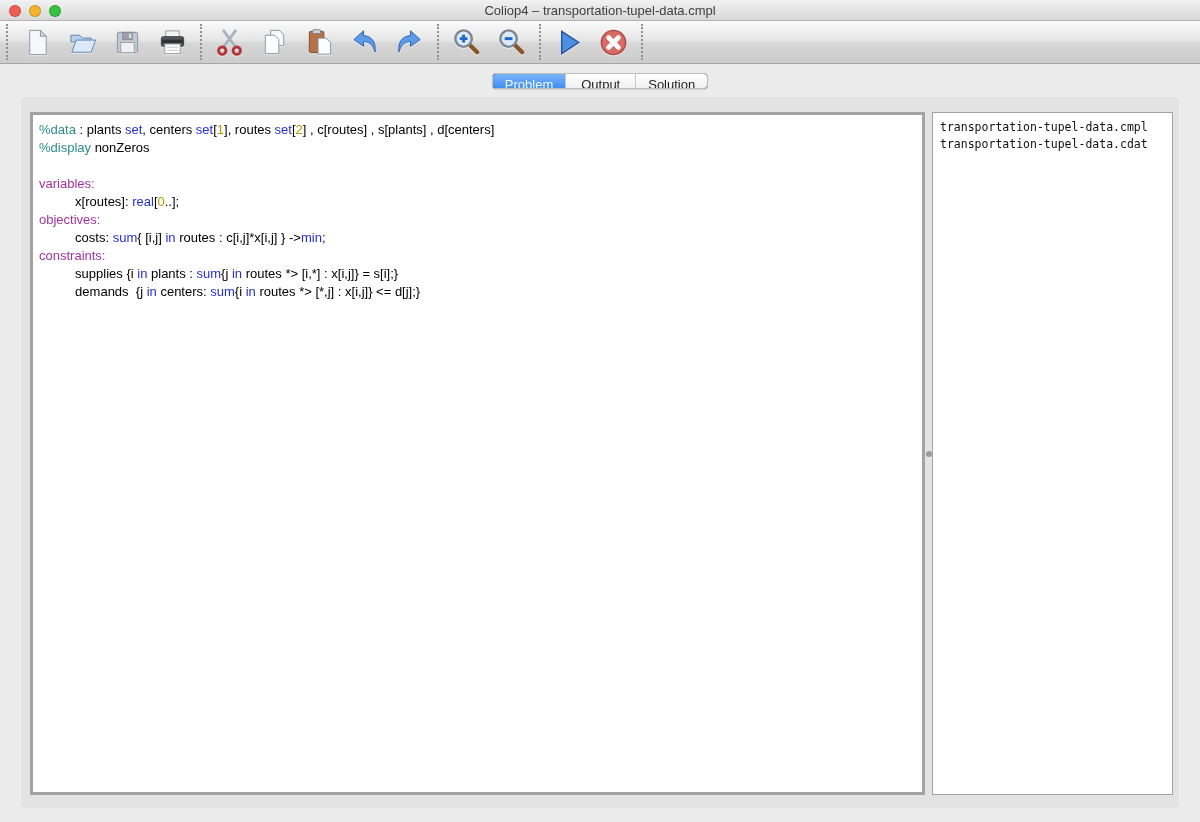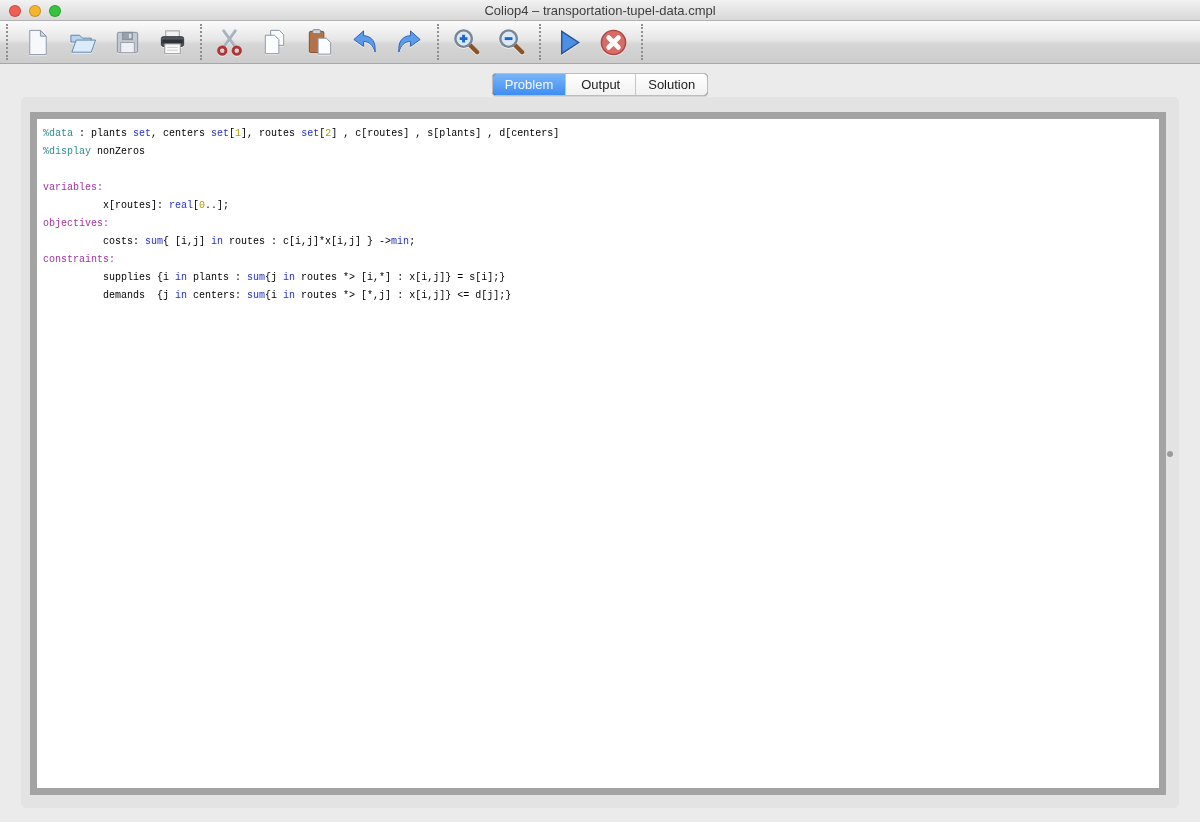--- a/index.html
+++ b/index.html
@@ -25,44 +25,44 @@
   .tb-handle, .tb-sep { width:0; height:36px; border-left:2px dotted #8f8f8f; }
   .tb-handle { margin:0 7px 0 3px; }
   .tb-sep { margin:0 5px; }
   .tb-btn { width:45px; height:40px; display:flex; align-items:center; justify-content:center; cursor:default; }
   .tb-icon { width:31px; height:31px; display:block; }
   .tb-icon svg { width:31px; height:31px; display:block; filter:drop-shadow(0 1px 0 rgba(255,255,255,0.6)); }
 
   
   .tabs-row { height:31px; display:flex; justify-content:center; padding-top:9px; }
   .seg {
-    display:flex; height:23px; border:1px solid #bdbdbd; border-radius:4px;
+    display:flex; height:16px; border:1px solid #bdbdbd; border-radius:4px;
     background:#000000; overflow:hidden; box-shadow:0 1px 1px rgba(0,0,0,0.10);
   }
   .seg-btn {
     min-width:70px; padding:0 12px; font-size:13px; line-height:21px; text-align:center;
     color:#1c1c1c; background:linear-gradient(#ffffff,#f1f1f1); border-left:1px solid #c6c6c6; cursor:default;
   }
   .seg-btn:first-child { border-left:none; }
   .seg-btn.selected {
     background:linear-gradient(#79b4f8, var(--accent_selected_tab));
     color:#f4f9ff;
   }
 
   
   .panel {
     position:absolute; left:21px; right:21px; top:97px; bottom:14px;
     background:#e3e3e3; border-radius:5px;
   }
   .panel-inner { position:absolute; left:9px; right:6px; top:15px; bottom:13px; display:flex; }
 
   .editor-pane {
-    flex:1; background:#ffffff; border:7px solid #a3a3a3;
+    flex:1; background:#ffffff; border:3px solid #a3a3a3;
     padding:6px 6px; overflow:hidden;
-    font-family:Liberation Mono, monospace; font-size:10px; line-height:18px;
+    font-family:Liberation Sans, sans-serif; font-size:13px; line-height:18px;
     white-space:pre; cursor:text;
   }
   .code-line { white-space:pre; }
   .tok-p { color:var(--syntax_plain); }
   .tok-d { color:var(--syntax_directive); }
   .tok-k { color:var(--syntax_keyword); }
   .tok-n { color:var(--syntax_number); }
   .tok-s { color:var(--syntax_section); }
 
   .splitter { width:7px; position:relative; cursor:col-resize; }
@@ -220,14 +220,18 @@
       <div class="seg-btn selected">Problem</div>
       <div class="seg-btn">Output</div>
       <div class="seg-btn">Solution</div>
     </div>
 </div>
 
 <div class="panel">
   <div class="panel-inner">
     <div class="editor-pane"><div class="code-line"><span class="tok-d">%data</span><span class="tok-p"> : plants </span><span class="tok-k">set</span><span class="tok-p">, centers </span><span class="tok-k">set</span><span class="tok-p">[</span><span class="tok-n">1</span><span class="tok-p">], routes </span><span class="tok-k">set</span><span class="tok-p">[</span><span class="tok-n">2</span><span class="tok-p">] , c[routes] , s[plants] , d[centers]</span></div><div class="code-line"><span class="tok-d">%display</span><span class="tok-p"> nonZeros</span></div><div class="code-line">&nbsp;</div><div class="code-line"><span class="tok-s">variables:</span></div><div class="code-line"><span class="tok-p">          x[routes]: </span><span class="tok-k">real</span><span class="tok-p">[</span><span class="tok-n">0</span><span class="tok-p">..];</span></div><div class="code-line"><span class="tok-s">objectives:</span></div><div class="code-line"><span class="tok-p">          costs: </span><span class="tok-k">sum</span><span class="tok-p">{ [i,j] </span><span class="tok-k">in</span><span class="tok-p"> routes : c[i,j]*x[i,j] } -&gt;</span><span class="tok-k">min</span><span class="tok-p">;</span></div><div class="code-line"><span class="tok-s">constraints:</span></div><div class="code-line"><span class="tok-p">          supplies {i </span><span class="tok-k">in</span><span class="tok-p"> plants : </span><span class="tok-k">sum</span><span class="tok-p">{j </span><span class="tok-k">in</span><span class="tok-p"> routes *&gt; [i,*] : x[i,j]} = s[i];}</span></div><div class="code-line"><span class="tok-p">          demands  {j </span><span class="tok-k">in</span><span class="tok-p"> centers: </span><span class="tok-k">sum</span><span class="tok-p">{i </span><span class="tok-k">in</span><span class="tok-p"> routes *&gt; [*,j] : x[i,j]} &lt;= d[j];}</span></div></div>
     <div class="splitter"></div>
+    <div class="sidebar-pane">
+        <div class="file-item">transportation-tupel-data.cmpl</div>
+        <div class="file-item">transportation-tupel-data.cdat</div>
+      </div>
   </div>
 </div>
 
 </body></html>

